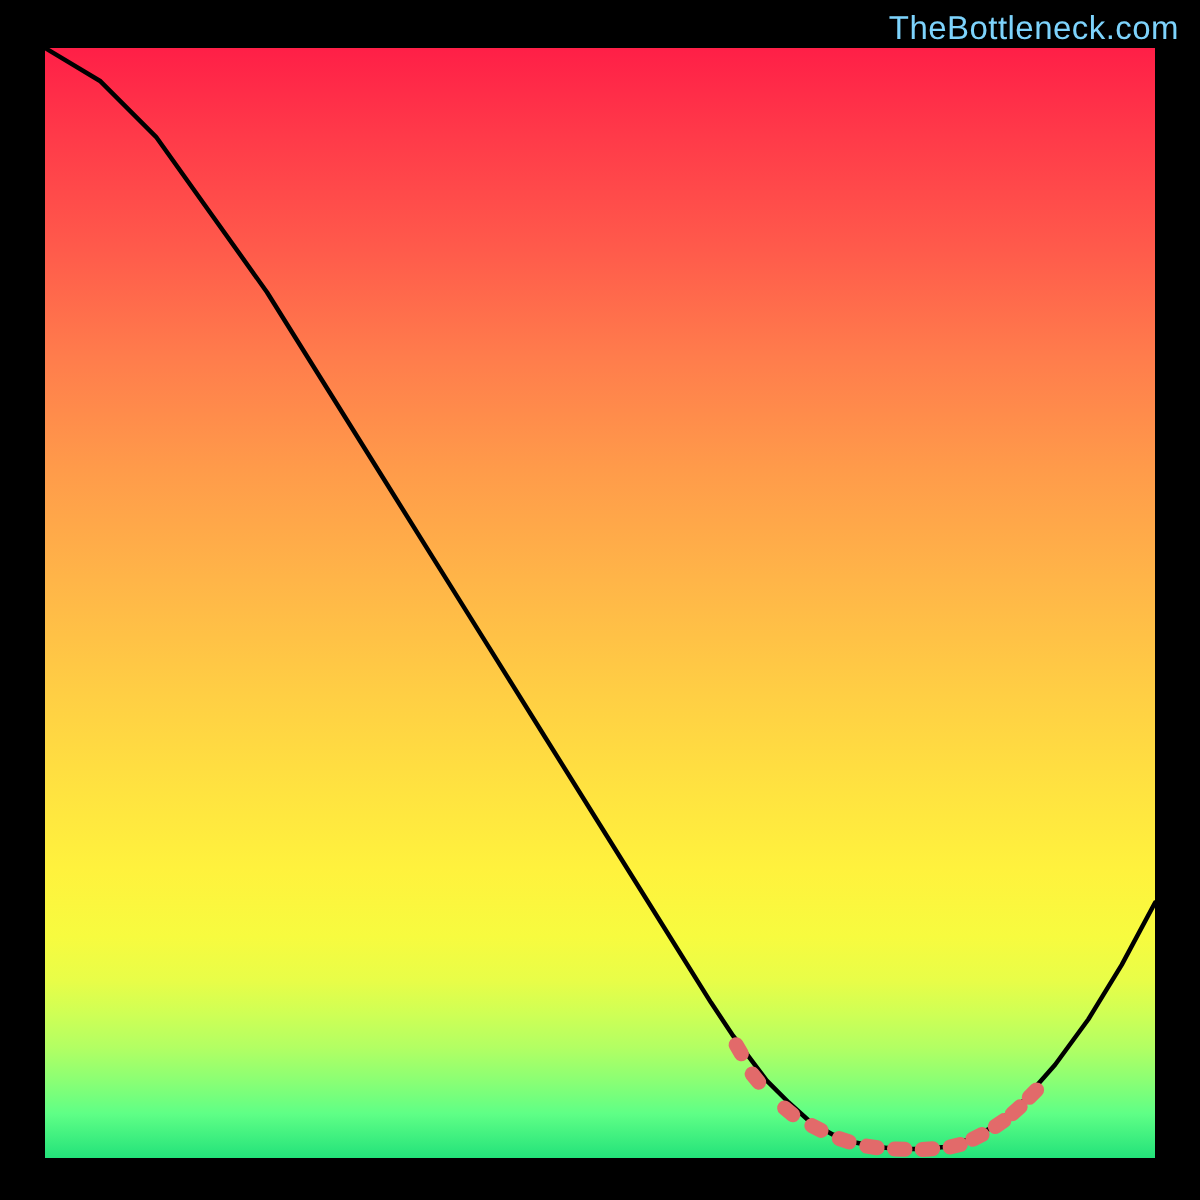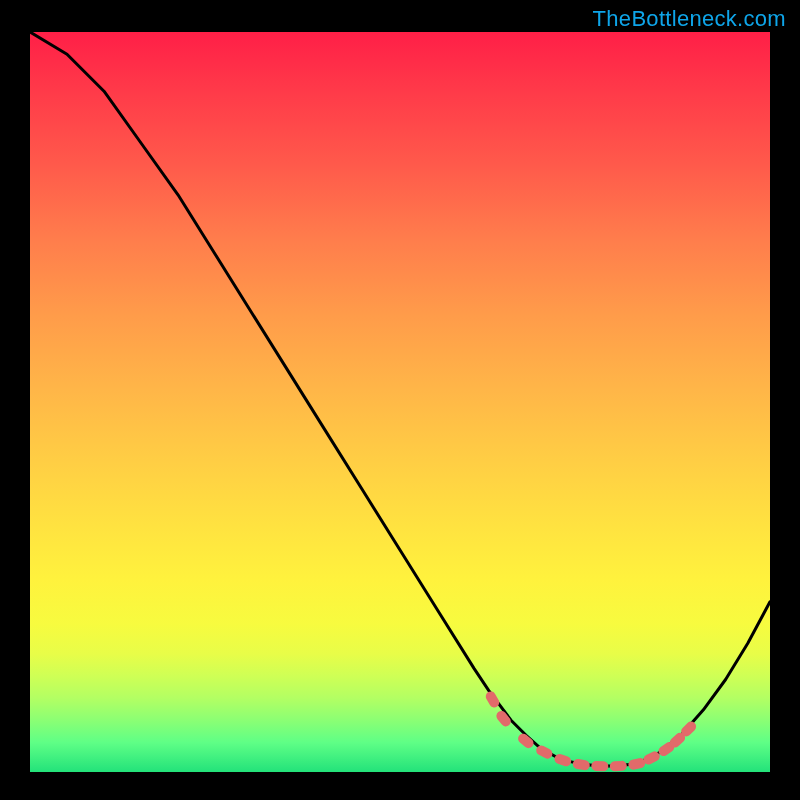--- a/index.html
+++ b/index.html
@@ -9,21 +9,21 @@
     width: 800px;
     height: 800px;
     background: #000;
   }
   .watermark {
     position: absolute;
     top: 6px;
     right: 14px;
     font-family: Arial, Helvetica, sans-serif;
     font-size: 22px;
-    color: #0ea5e9;
+    color: #7dd3fc;
     letter-spacing: 0.3px;
     font-weight: 500;
     z-index: 50;
   }
   .plot-box {
     position: absolute;
     left: 30px;
     top: 32px;
     width: 740px;
     height: 740px;

